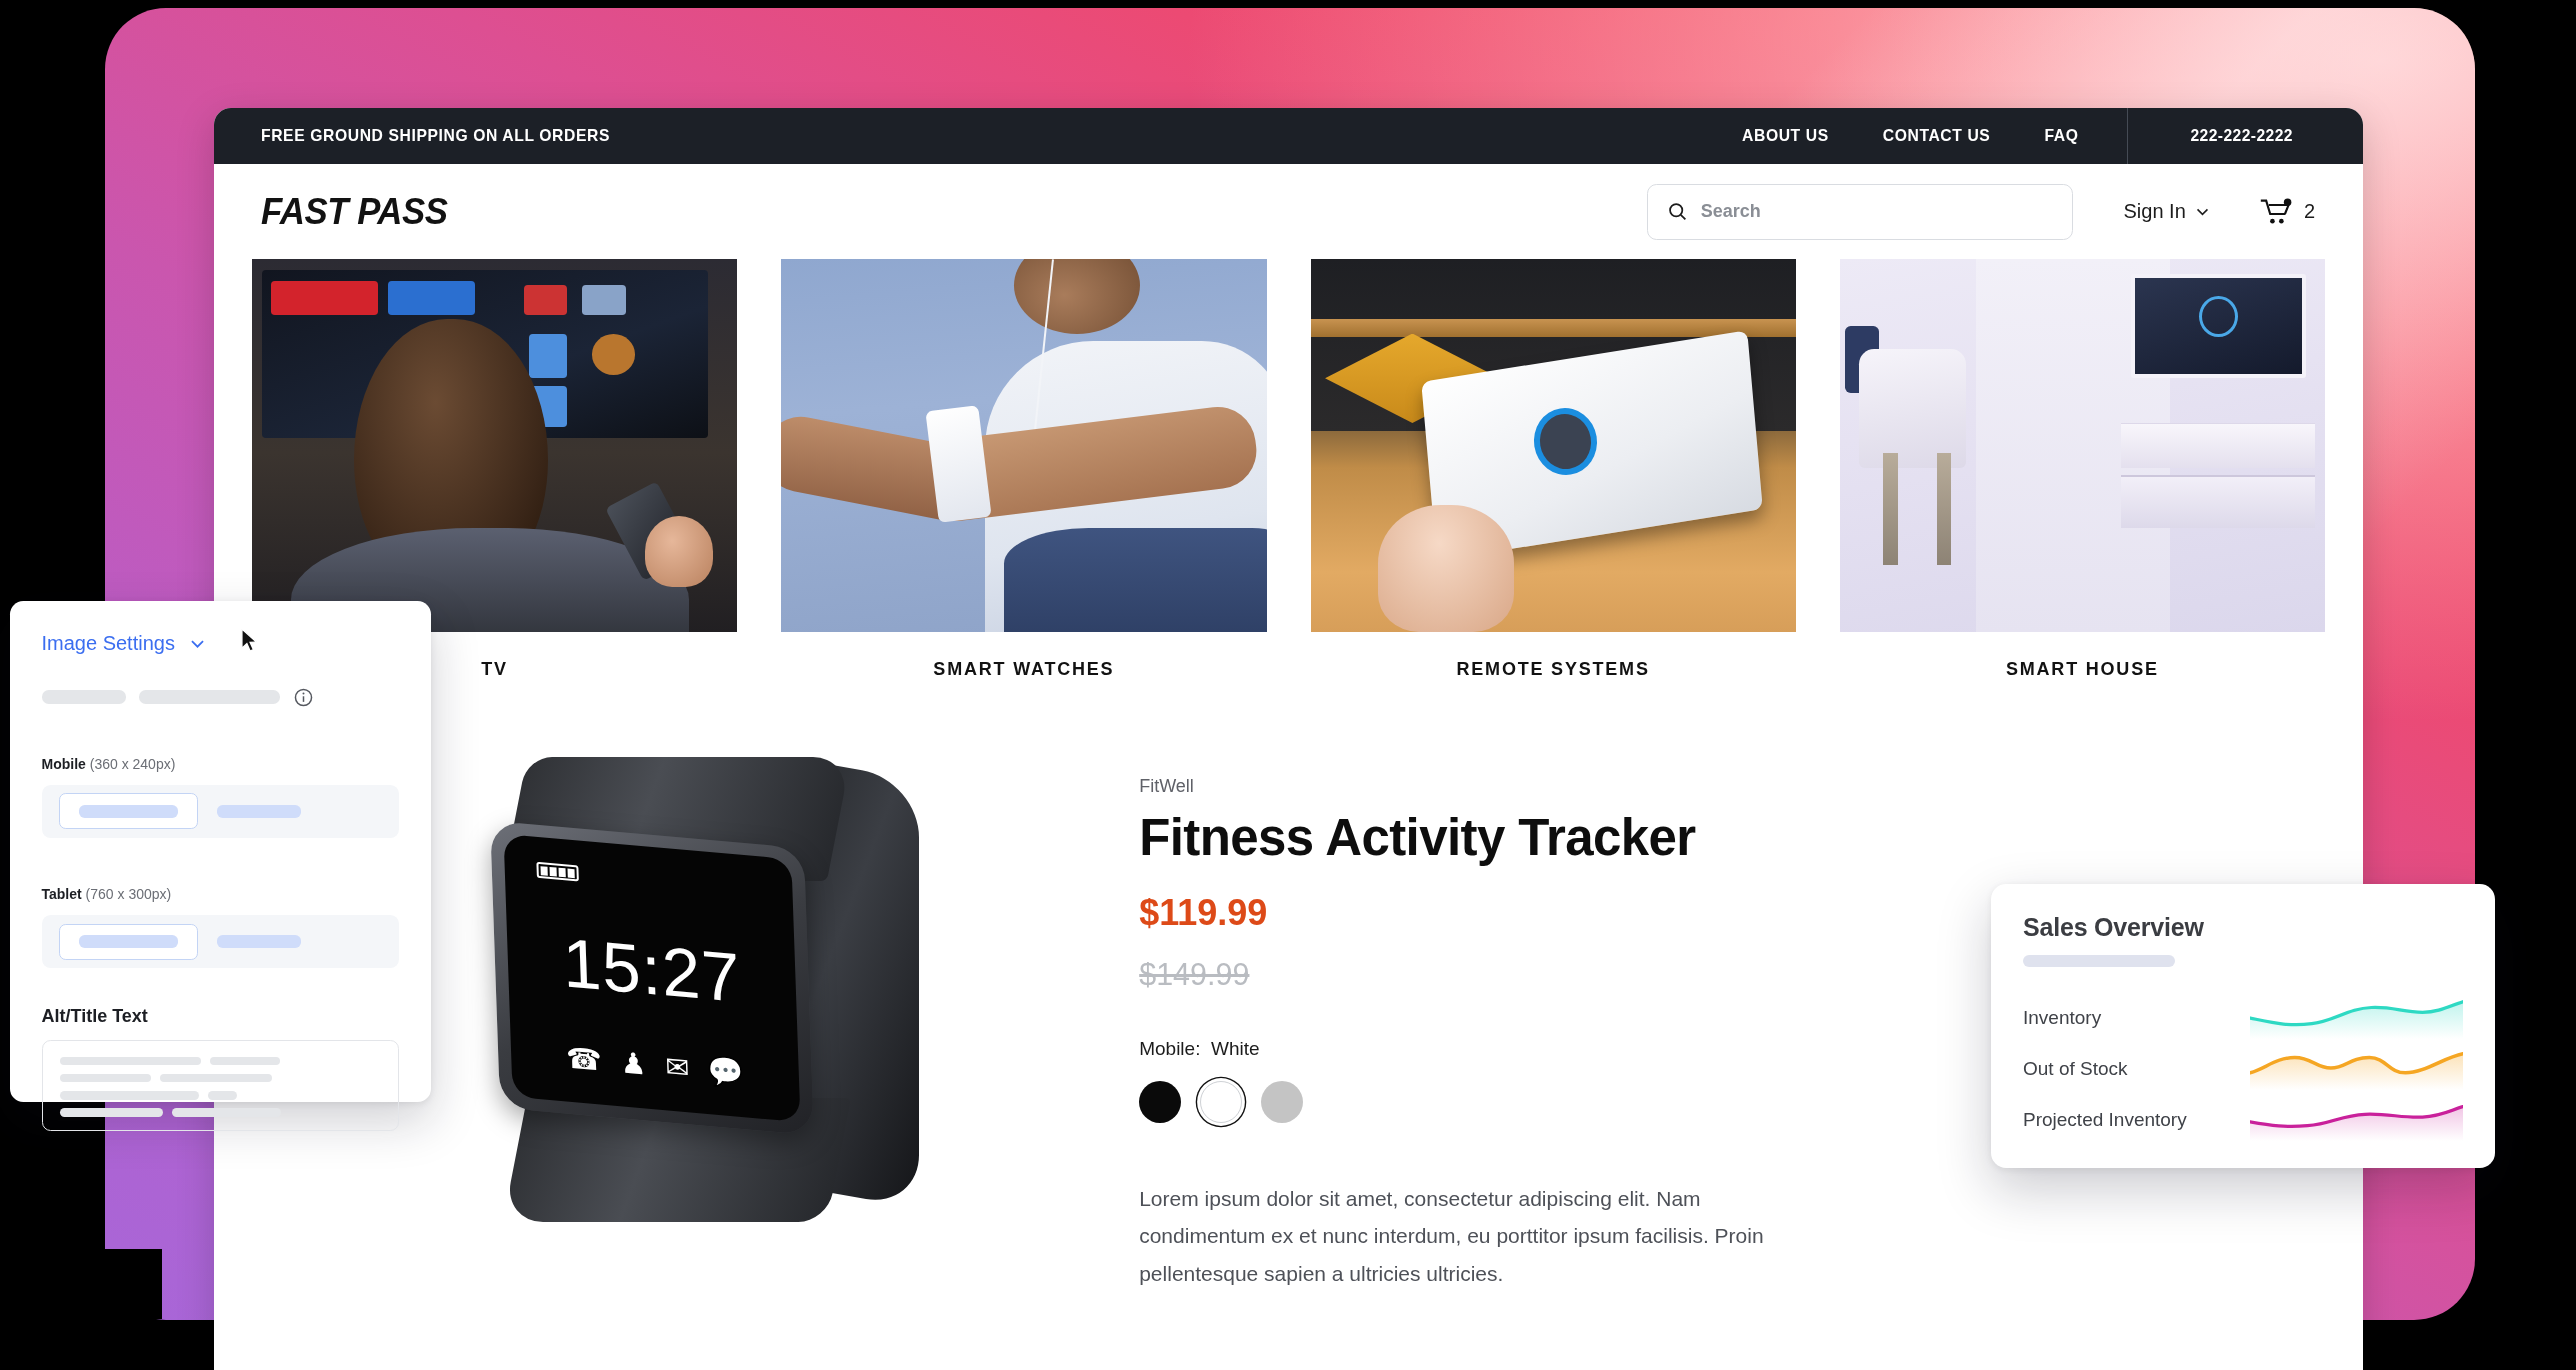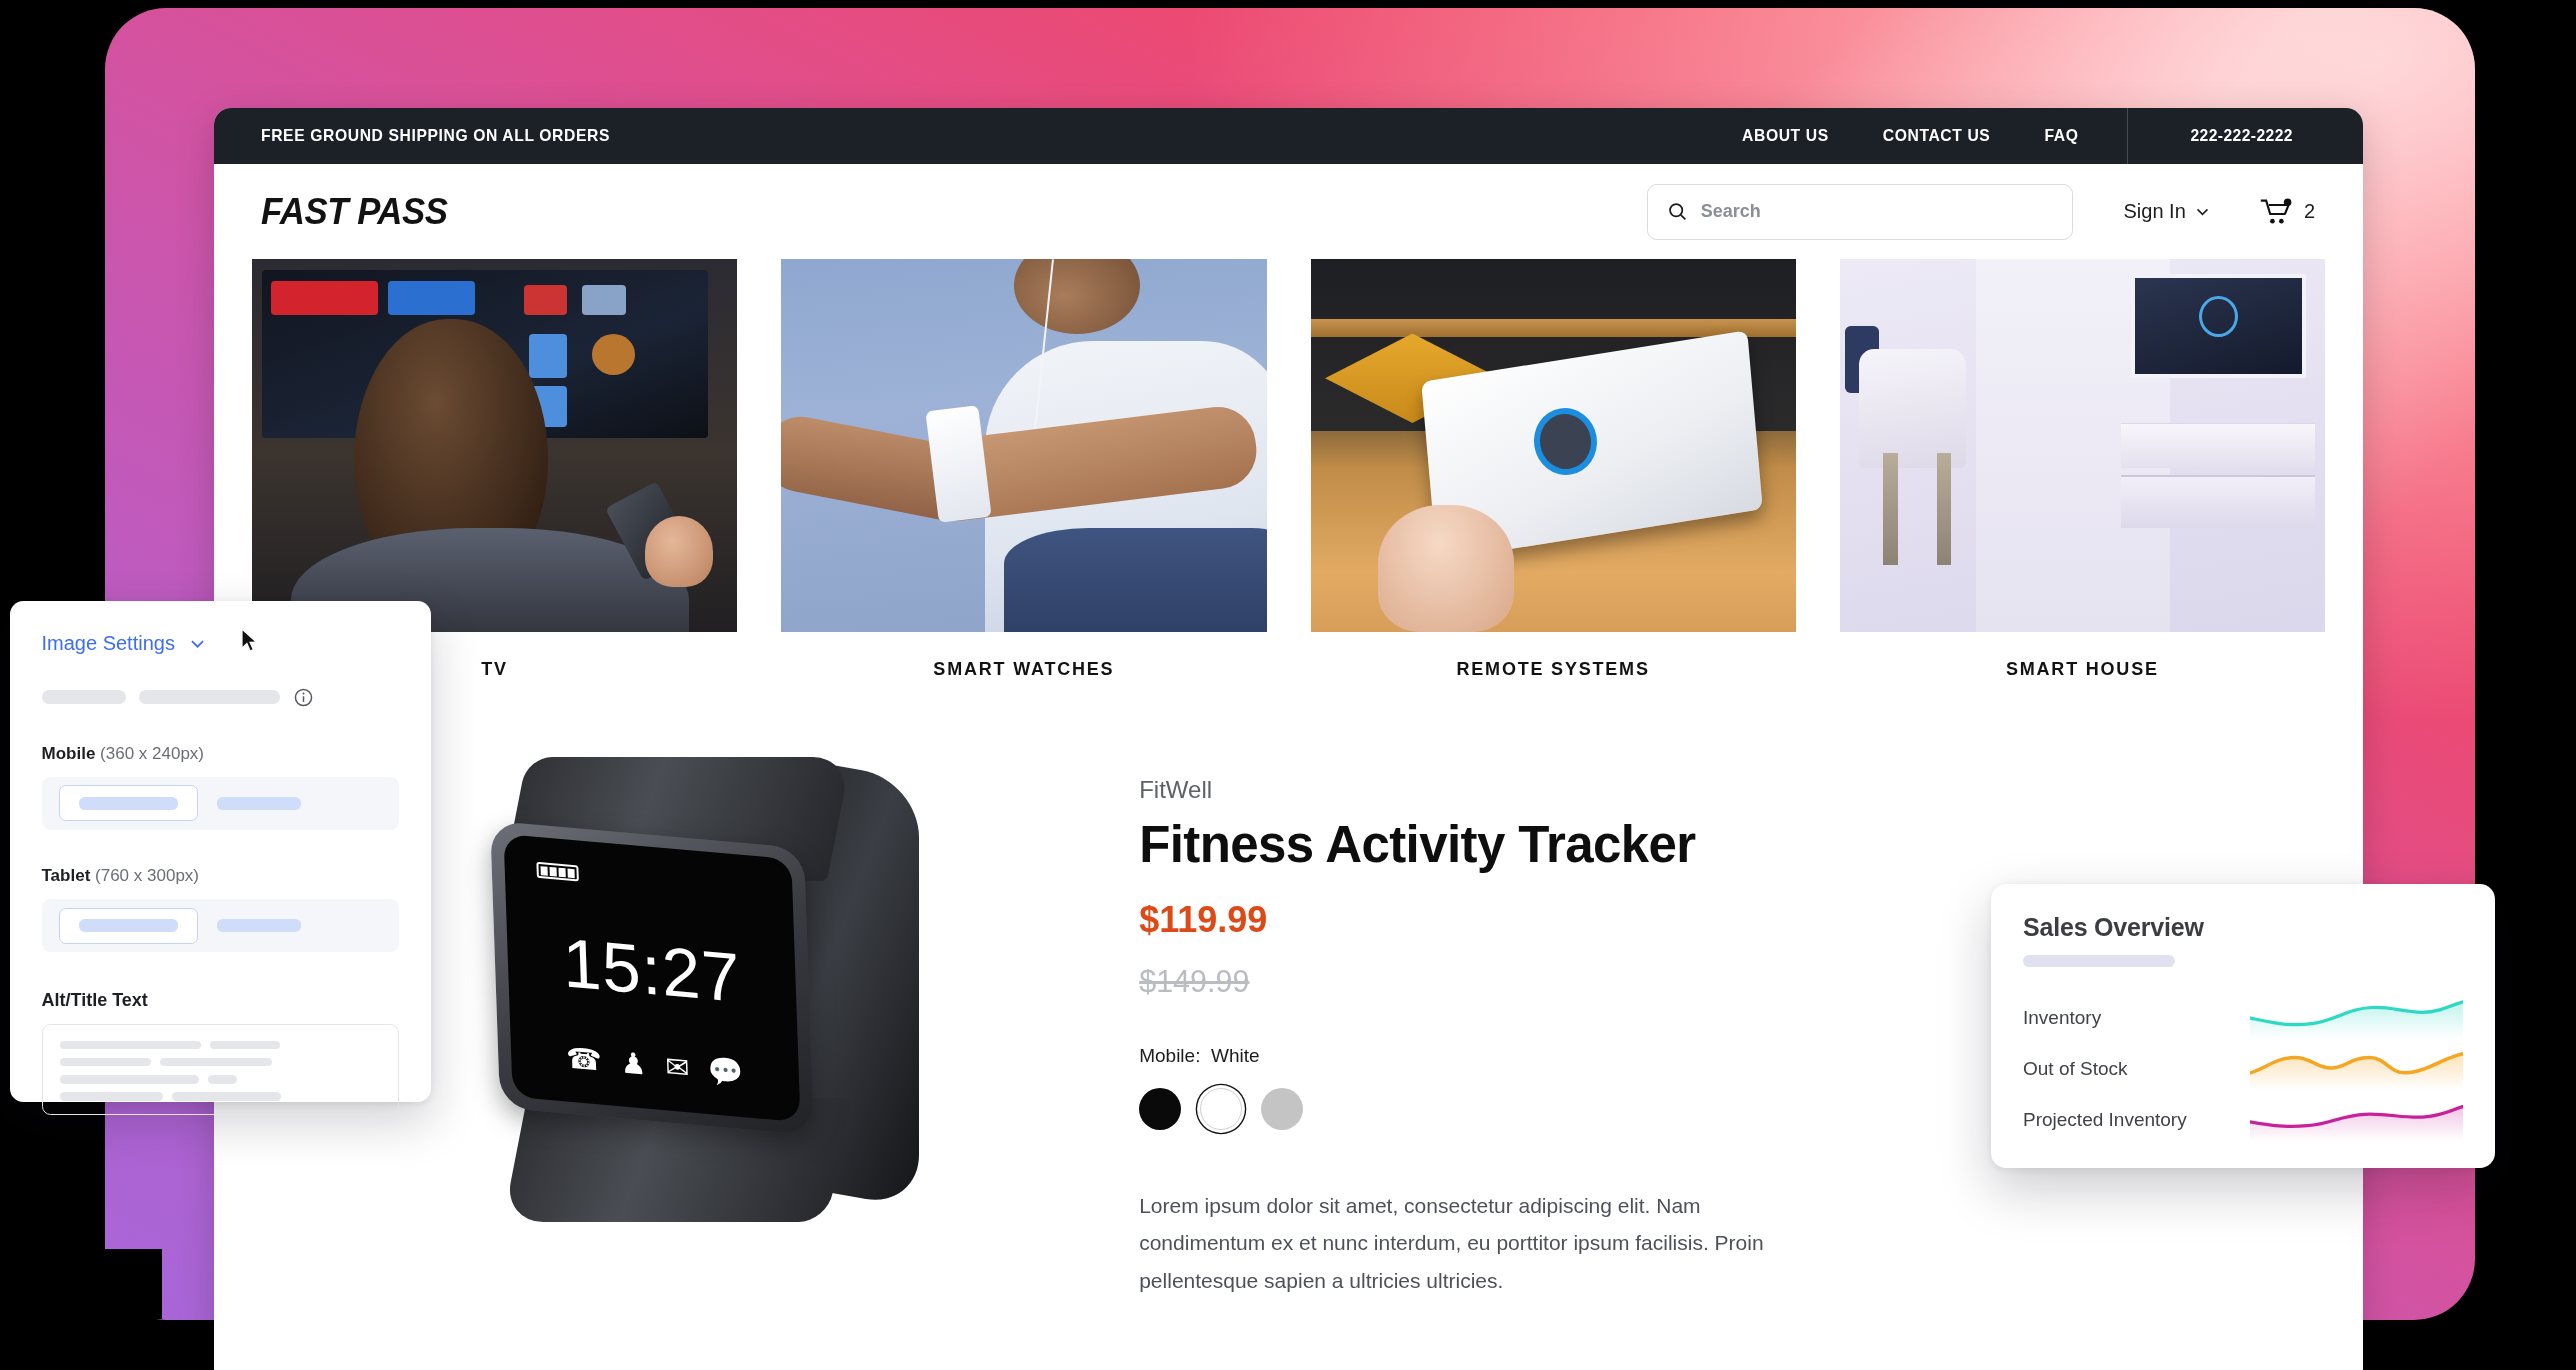--- a/index.html
+++ b/index.html
@@ -421,21 +421,21 @@
     display: flex;
     align-items: flex-start;
     justify-content: center;
     padding-top: 9.5px;
   }
   .prod-info {
     flex: 1;
     padding-top: 28.6px;
     padding-left: 15.2px;
   }
-  .brand { font-size: 24px; color: #5f6168; margin-bottom: 11.4px; }
+  .brand { font-size: 18px; color: #5f6168; margin-bottom: 11.4px; }
   .prod-title {
     font-size: 51px;
     font-weight: 700;
     color: #0e0e0e;
     letter-spacing: -0.6px;
     white-space: nowrap;
     margin-bottom: 25px;
   }
   .price-row { display: flex; align-items: baseline; gap: 23px; margin-bottom: 46px; flex-direction: column; }
   .price-now { font-size: 36px; font-weight: 700; color: #dd4a18; }
@@ -520,22 +520,22 @@
     z-index: 20;
   }
   .ip-head { display: flex; align-items: center; gap: 13.3px; }
   .ip-title { color: #3b6ef0; font-size: 20px; }
   .ip-cursor { margin-left: 19px; }
   .skel-row { display: flex; align-items: center; gap: 13.3px; margin-top: 28.6px; }
   .skel { height: 14.3px; background: #e4e6e9; border-radius: 6.7px; }
   .skel.s1 { width: 84px; }
   .skel.s2 { width: 141px; }
   .ip-group-label {
-    margin-top: 36px;
-    font-size: 17px;
+    margin-top: 48px;
+    font-size: 14px;
     color: #1d1f24;
   }
   .ip-group-label b { font-weight: 700; }
   .ip-group-label span { color: #6b6e75; font-weight: 400; }
   .ip-field {
     margin-top: 13.3px;
     height: 53px;
     background: #f4f6f9;
     border-radius: 8.6px;
     display: flex;

